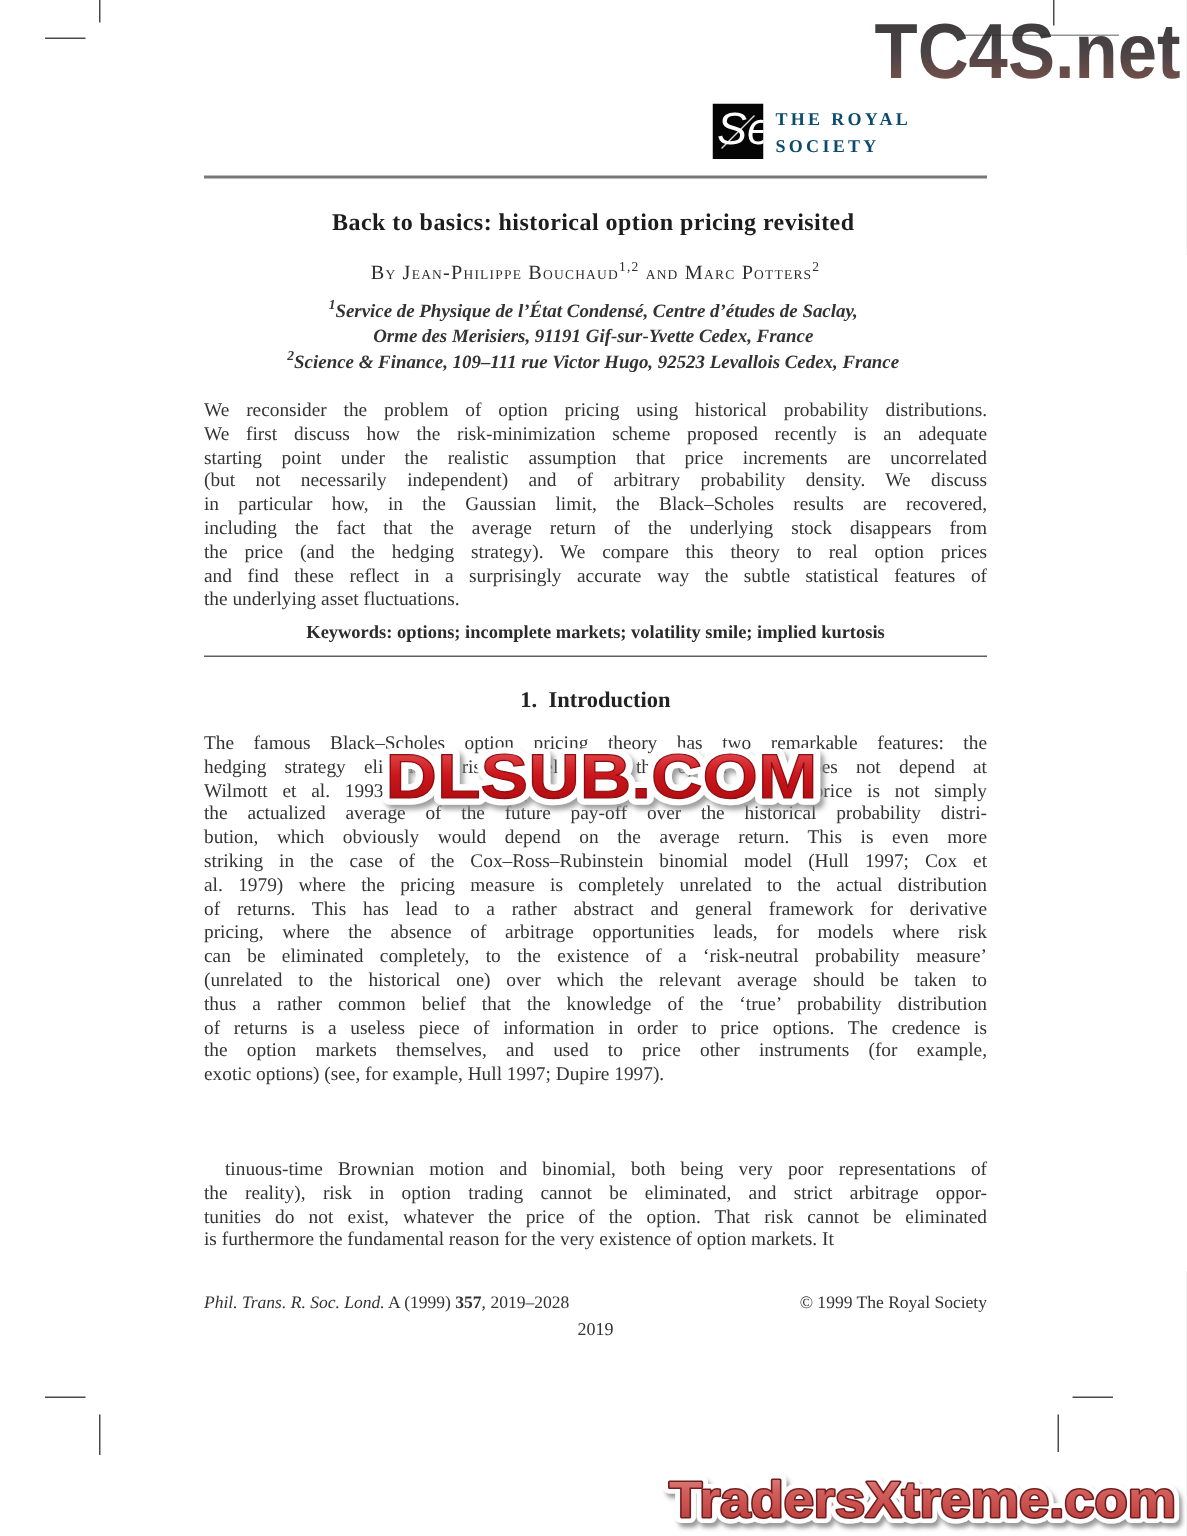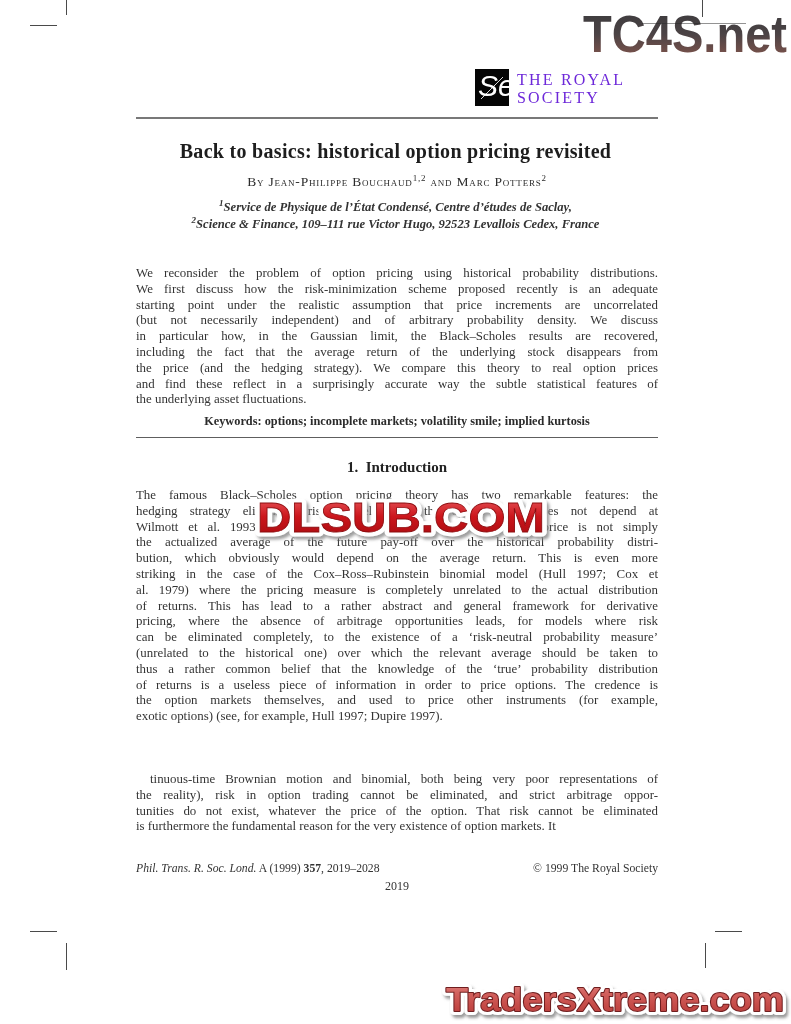--- a/index.html
+++ b/index.html
@@ -10,29 +10,29 @@
   }
   
   .crop{position:absolute;background:#4a4a4a;z-index:1;}
   .crop.h{height:1.2px;}
   .crop.v{width:1.2px;}
   .crop-tr-line{position:absolute;background:rgba(40,40,40,.5);height:1px;z-index:12;}
   
   .logo-box{position:absolute;left:475px;top:69px;width:34px;height:37px;z-index:2;}
   .publisher-name{
     position:absolute;left:517px;top:71px;z-index:2;
-    font-weight:normal;font-size:16px;letter-spacing:2.2px;line-height:17.5px;color:#6d28d9;
+    font-weight:bold;font-size:12px;letter-spacing:2.2px;line-height:17.5px;color:#0c4a6e;
   }
   .rule{position:absolute;left:136px;width:522px;background:#787878;z-index:2;}
   .rule1{top:117px;height:1.5px;}
   .rule2{top:437px;height:1.2px;background:#5e5e5e;}
   
   .title{
     position:absolute;left:100px;top:140px;width:591px;text-align:center;z-index:2;
-    font-weight:bold;font-size:20px;color:#1d1d1d;letter-spacing:.3px;
+    font-weight:bold;font-size:16px;color:#1d1d1d;letter-spacing:.3px;
   }
   .byline{
     position:absolute;left:136px;top:174px;width:522px;text-align:center;z-index:2;
     font-variant:small-caps;font-size:13.5px;letter-spacing:.8px;color:#2c2c2c;
   }
   .byline sup,.affil sup{font-variant:normal;font-size:9px;vertical-align:super;line-height:0;}
   .affils{
     position:absolute;left:110px;top:199px;width:571px;text-align:center;z-index:2;
     font-style:italic;font-size:12.6px;line-height:16.9px;color:#333;font-weight:bold;
   }
@@ -111,20 +111,21 @@
     <div>SOCIETY</div>
   </div>
   <div class="rule rule1"></div>
 
   <div class="title">Back to basics: historical option pricing revisited</div>
   <div class="byline">
     <span>By Jean-Philippe Bouchaud</span><sup>1,2</sup><span> and Marc Potters</span><sup>2</sup>
   </div>
   <div class="affils">
     <div class="affil"><sup>1</sup><span>Service de Physique de l’État Condensé, Centre d’études de Saclay,</span></div>
+    <div class="affil"><span>Orme des Merisiers, 91191 Gif-sur-Yvette Cedex, France</span></div>
     <div class="affil"><sup>2</sup><span>Science &amp; Finance, 109–111 rue Victor Hugo, 92523 Levallois Cedex, France</span></div>
   </div>
 
   <div class="textcol abstract">
       <div class="jline">We reconsider the problem of option pricing using historical probability distributions.</div>
       <div class="jline">We first discuss how the risk-minimization scheme proposed recently is an adequate</div>
       <div class="jline">starting point under the realistic assumption that price increments are uncorrelated</div>
       <div class="jline">(but not necessarily independent) and of arbitrary probability density. We discuss</div>
       <div class="jline">in particular how, in the Gaussian limit, the Black–Scholes results are recovered,</div>
       <div class="jline">including the fact that the average return of the underlying stock disappears from</div>

